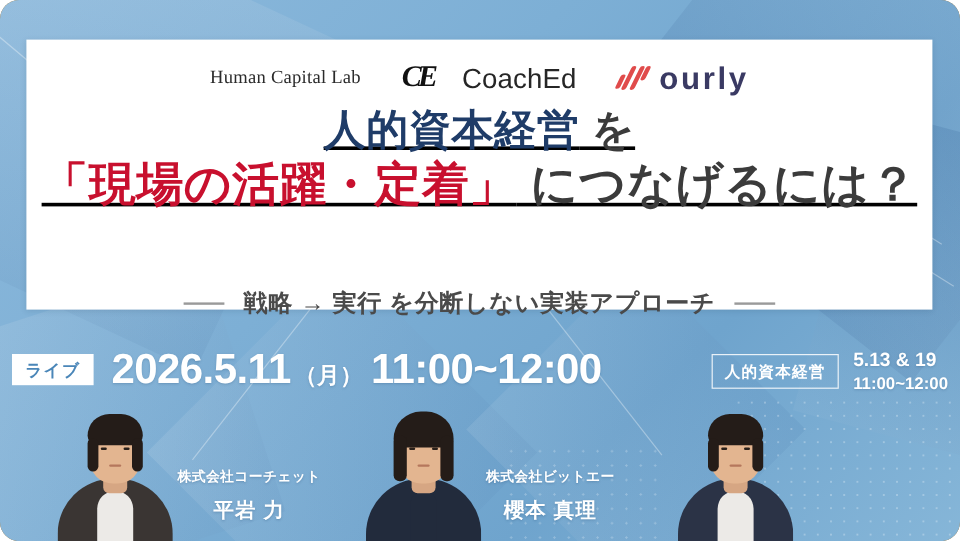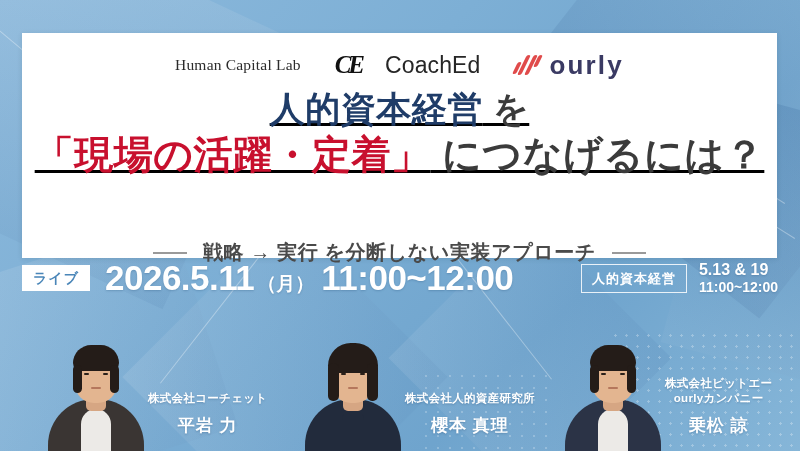--- a/index.html
+++ b/index.html
@@ -10,20 +10,21 @@
   body {
     font-family: "Liberation Sans", "DejaVu Sans", sans-serif;
   }
 
   .banner {
     position: relative;
     width: 800px;
     height: 451px;
     overflow: hidden;
     background: #a16207;
+    border-radius: 16px;
   }
 
   
   .bg-base {
     position: absolute;
     inset: 0;
     background: linear-gradient(135deg, #8cb9dc 0%, #7dafd5 38%, #6fa4cd 70%, #86b6d8 100%);
   }
   .facet {
     position: absolute;
@@ -204,25 +205,25 @@
   .sub-rule {
     width: 34px;
     height: 2px;
     background: #9a9a9a;
   }
 
   
   .schedule {
     position: absolute;
     left: 0; right: 0;
-    top: 248px;
+    top: 268px;
     height: 60px;
     display: flex;
-    align-items: center;
-    padding: 0 22px;
+    align-items: flex-end;
+    padding: 0 10px;
     box-sizing: border-box;
   }
   .live-group {
     display: flex;
     align-items: center;
     gap: 15px;
   }
   .badge-live {
     background: #ffffff;
     color: #4a86b8;
@@ -529,40 +530,35 @@
         <div class="p-neck"></div>
         <div class="p-head"></div>
         <div class="p-hair"></div>
         <div class="p-hair-side-l"></div>
         <div class="p-hair-side-r"></div>
         <div class="p-eye l"></div>
         <div class="p-eye r"></div>
         <div class="p-mouth"></div>
       </div>
       <div class="sp-text">
-        <div class="sp-org">株式会社人的資産研究所</div>
+        <div class="sp-org">株式会社ビットエー</div>
         <div class="sp-name">櫻本 真理</div>
       </div>
     </div>
 
     <div class="speaker sp3">
       <div class="portrait m2">
         <div class="p-body"></div>
         <div class="p-shirt"></div>
         <div class="p-neck"></div>
         <div class="p-head"></div>
         <div class="p-hair"></div>
         <div class="p-hair-side-l"></div>
         <div class="p-hair-side-r"></div>
         <div class="p-eye l"></div>
         <div class="p-eye r"></div>
         <div class="p-mouth"></div>
       </div>
-      <div class="sp-text">
-        <div class="sp-org">株式会社ビットエー</div>
-        <div class="sp-org">ourlyカンパニー</div>
-        <div class="sp-name">乗松 諒</div>
-      </div>
     </div>
 
   </div>
 
 </div>
 
 </body></html>

